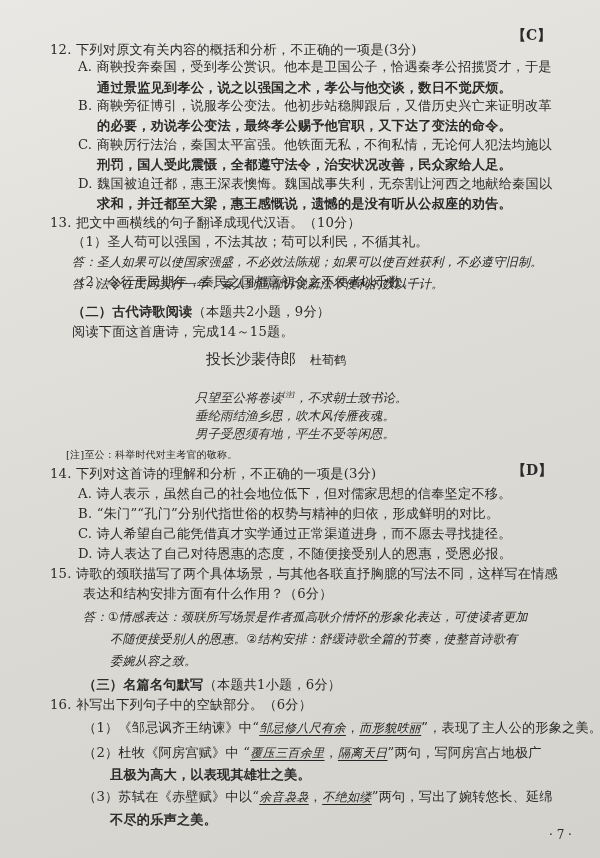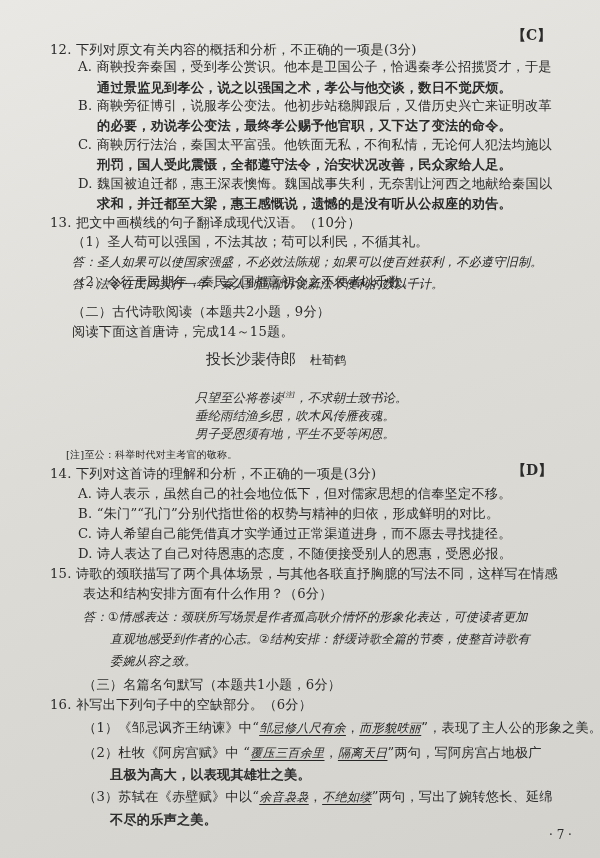--- a/index.html
+++ b/index.html
@@ -10,21 +10,21 @@
       color: #2b2b2b;
       position: relative;
     }
     .page { position: absolute; left: 0; top: 0; width: 600px; height: 858px; }
     .line { position: absolute; white-space: nowrap; font-size: 13.2px; line-height: 16px; letter-spacing: 0.2px; }
     .q { left: 50px; }
     .opt { left: 78px; }
     .cont { left: 97px; font-weight: bold; }
     .sub { left: 72px; }
     .ans { font-family: "DejaVu Sans", "Liberation Sans", sans-serif; font-size: 12.2px; color: #262626; font-style: italic; }
-    .bold { font-weight: normal; }
+    .bold { font-weight: bold; }
     .mark { position: absolute; font-weight: bold; font-size: 14px; }
     .ul { text-decoration: underline; text-underline-offset: 3px; font-family: Liberation Mono, monospace; }
     .poem { position: absolute; left: 195px; font-family: "DejaVu Sans", sans-serif; font-size: 12.5px; font-style: italic; white-space: nowrap; }
     .title { position: absolute; left: 206px; top: 350px; font-size: 15px; }
     .title small { font-size: 12px; margin-left: 14px; margin-top: 16px; }
     sup { font-size: 7px; }
     .pagenum { position: absolute; left: 549px; top: 828px; font-size: 12px; }
   </style>
 </head>
 <body>
@@ -63,21 +63,21 @@
   <div class="line q" style="top:466px">14. 下列对这首诗的理解和分析，不正确的一项是(3分)</div>
   <div class="mark" style="left:512px;top:462px">【D】</div>
   <div class="line opt" style="top:486px"><span>A.</span> <span>诗人表示，虽然自己的社会地位低下，但对儒家思想的信奉坚定不移。</span></div>
   <div class="line opt" style="top:506px"><span>B.</span> <span>“朱门”“孔门”分别代指世俗的权势与精神的归依，形成鲜明的对比。</span></div>
   <div class="line opt" style="top:526px"><span>C.</span> <span>诗人希望自己能凭借真才实学通过正常渠道进身，而不愿去寻找捷径。</span></div>
   <div class="line opt" style="top:546px"><span>D.</span> <span>诗人表达了自己对待恩惠的态度，不随便接受别人的恩惠，受恩必报。</span></div>
 
   <div class="line q" style="top:566px">15. 诗歌的颈联描写了两个具体场景，与其他各联直抒胸臆的写法不同，这样写在情感</div>
   <div class="line sub" style="top:586px;left:83px">表达和结构安排方面有什么作用？（6分）</div>
   <div class="line sub ans" style="top:609px;left:83px">答：①情感表达：颈联所写场景是作者孤高耿介情怀的形象化表达，可使读者更加</div>
-  <div class="line sub ans" style="top:631px;left:110px">直观地感受到作者的心志。②结构安排：舒缓诗歌全篇的节奏，使整首诗歌有</div>
+  <div class="line sub ans" style="top:631px;left:110px">不随便接受别人的恩惠。②结构安排：舒缓诗歌全篇的节奏，使整首诗歌有</div>
   <div class="line sub ans" style="top:653px;left:110px">委婉从容之致。</div>
 
   <div class="line sub" style="top:677px;left:83px"><span class="bold">（三）名篇名句默写</span><span>（本题共1小题，6分）</span></div>
 
   <div class="line q" style="top:697px">16. 补写出下列句子中的空缺部分。（6分）</div>
   <div class="line sub" style="top:720px;left:83px"><span>（1）《邹忌讽齐王纳谏》中“</span><span class="ans ul">邹忌修八尺有余</span><span>，</span><span class="ans ul">而形貌昳丽</span><span>”，表现了主人公的形象之美。</span></div>
   <div class="line sub" style="top:745px;left:83px"><span>（2）杜牧《阿房宫赋》中 “</span><span class="ans ul">覆压三百余里</span><span>，</span><span class="ans ul">隔离天日</span><span>”两句，写阿房宫占地极广</span></div>
   <div class="line cont" style="top:767px;left:110px">且极为高大，以表现其雄壮之美。</div>
   <div class="line sub" style="top:789px;left:83px"><span>（3）苏轼在《赤壁赋》中以“</span><span class="ans ul">余音袅袅</span><span>，</span><span class="ans ul">不绝如缕</span><span>”两句，写出了婉转悠长、延绵</span></div>
   <div class="line cont" style="top:812px;left:110px">不尽的乐声之美。</div>

